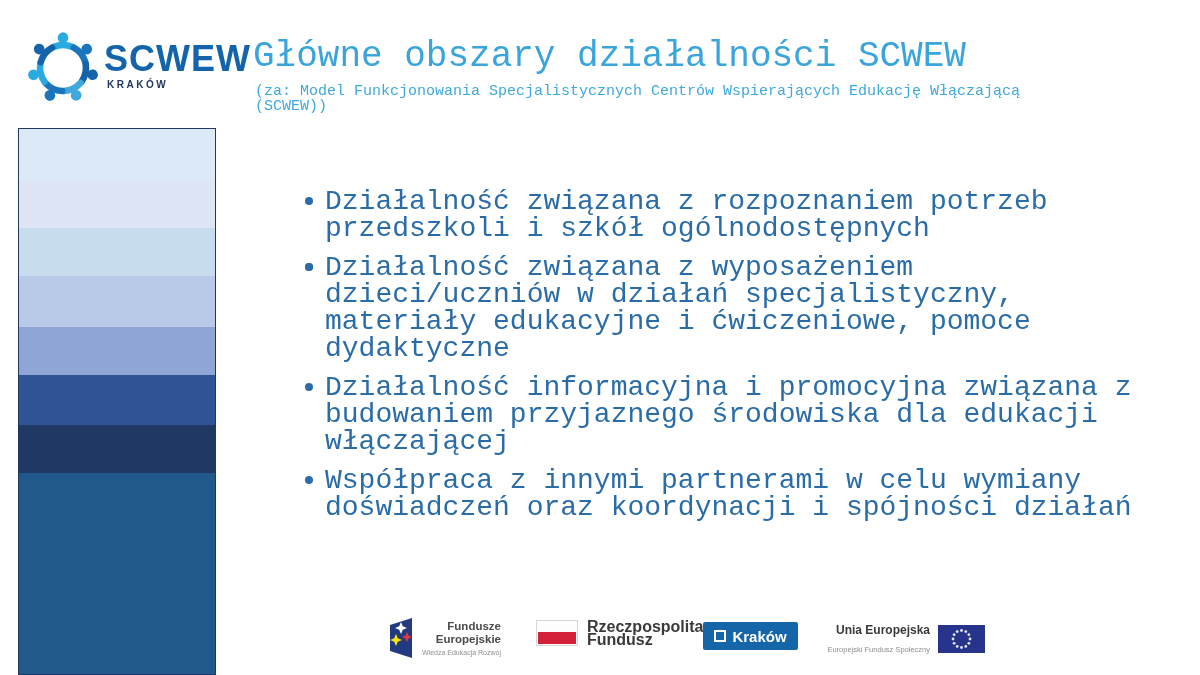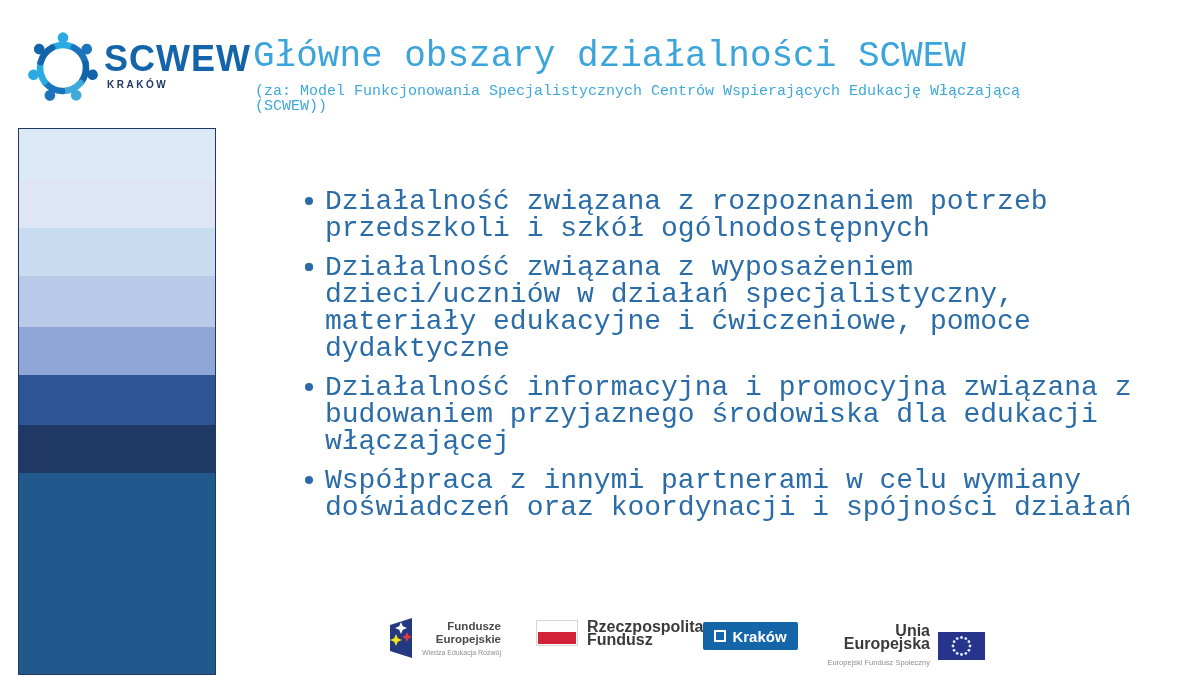--- a/index.html
+++ b/index.html
@@ -57,21 +57,21 @@
   .pl-text{margin-left:9px;font-size:16px;font-weight:700;color:#3a3a3a;line-height:13px;}
 
   .kr{left:703px;top:12px;}
   .kr-badge{width:95px;height:28px;background:#1466A8;border-radius:2px;display:flex;
             align-items:center;justify-content:center;}
   .kr-icon{width:12px;height:12px;border:2px dashed #ffffff;box-sizing:border-box;margin-right:6px;}
   .kr-label{color:#ffffff;font-size:15px;font-weight:700;}
 
   .ue{left:818px;top:14px;}
   .ue-text{width:112px;text-align:right;margin-right:8px;}
-  .ue-title{font-size:16px;font-weight:700;color:#3a3a3a;line-height:13px;}
+  .ue-title{font-size:12px;font-weight:700;color:#3a3a3a;line-height:13px;}
   .ue-tag{font-size:7.5px;color:#8f8f8f;margin-top:8px;}
 </style>
 </head>
 <body>
 
 <div class="slide">
 
   <div class="brand">
     <svg class="brand-icon" viewBox="0 0 100 100">
       <g>

